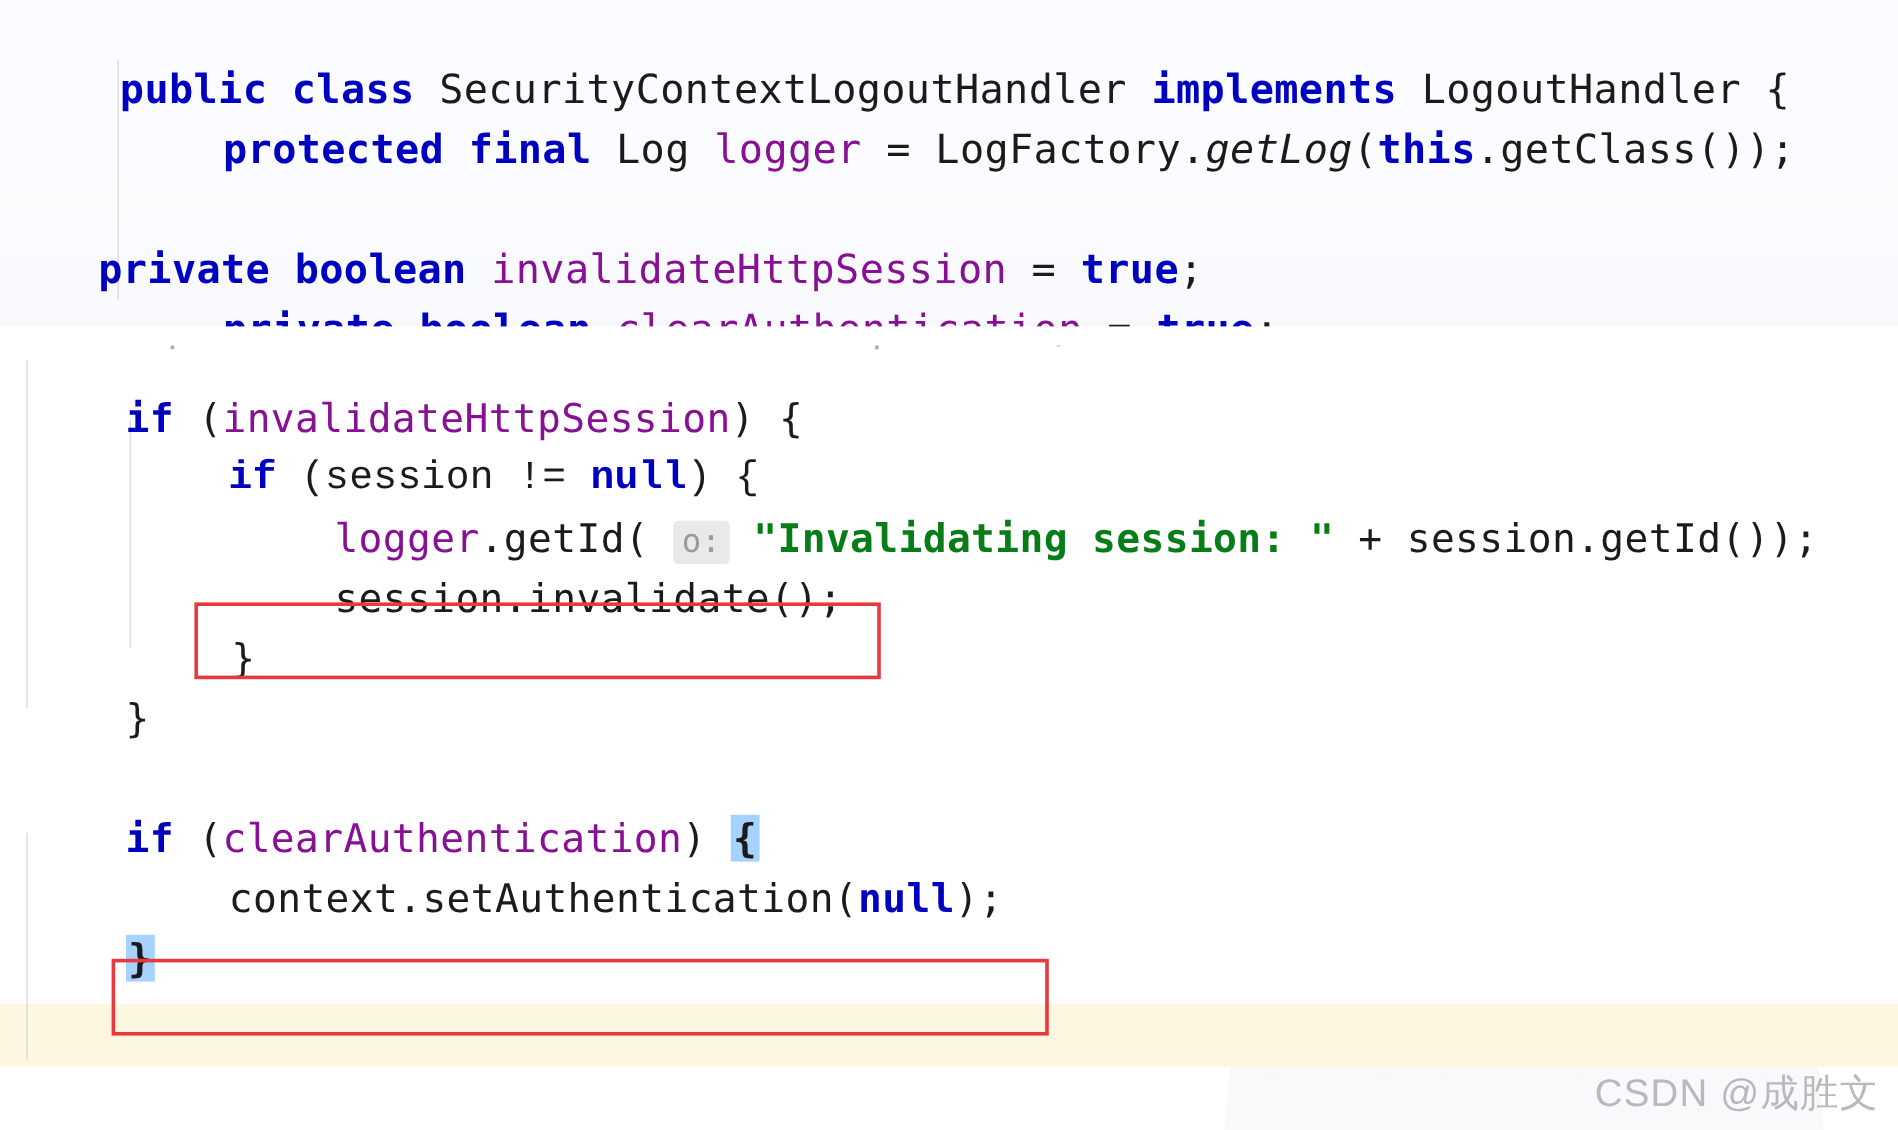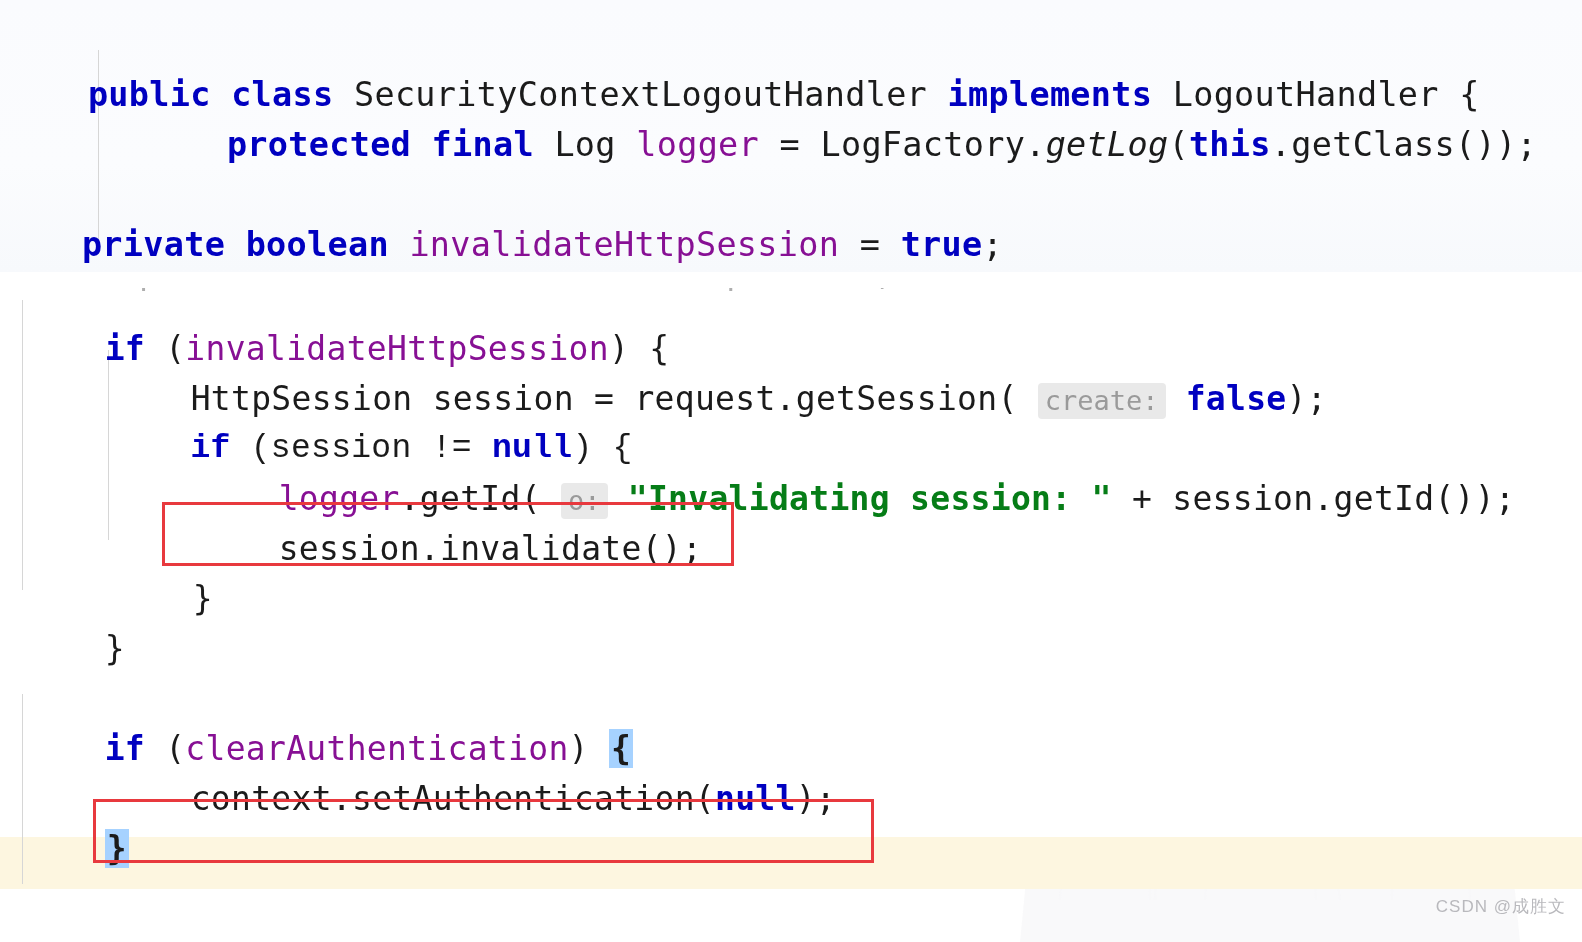--- a/index.html
+++ b/index.html
@@ -115,23 +115,23 @@
     position: absolute;
     border: 3px solid #e8393e;
     background: transparent;
     z-index: 6;
     pointer-events: none;
   }
 
   
   #watermark {
     position: absolute;
-    right: 16px; bottom: 24px;
+    right: 16px; bottom: 8px;
     font-family: "Liberation Sans", sans-serif;
-    font-size: 17px;
+    font-size: 32px;
     color: #b9b9bd;
     letter-spacing: 1px;
     z-index: 8;
     white-space: nowrap;
   }
   
   #clipped-row {
     position: absolute;
     left: 0; top: 288px;
     width: 1582px; height: 14px;
@@ -184,25 +184,25 @@
   </g>
   <g fill="#f6f6f8" opacity="0.9">
     <path d="M 90 280 C 160 250 360 250 430 285 L 455 420 L 70 420 Z"></path>
     <path d="M 70 430 C 160 420 400 420 470 435 L 520 942 L 20 942 Z"></path>
   </g>
 </svg>
 
 <div class="code-panel" id="panel-top">
   <div class="guide" style="left:98px; top:50px; height:200px;"></div>
 
-  <div class="code-line" style="padding-left:6px;margin-top:20px;">
+  <div class="code-line" style="padding-left:18px;">
     <span class="kw">public</span><span class="plain"> </span><span class="kw">class</span><span class="plain"> </span><span class="type">SecurityContextLogoutHandler</span><span class="plain"> </span><span class="kw">implements</span><span class="plain"> </span><span class="type">LogoutHandler</span><span class="punct"> {</span>
   </div>
 
-  <div class="code-line" style="padding-left:104px;margin-left:41px;">
+  <div class="code-line" style="padding-left:104px;">
     <span class="kw">protected</span><span class="plain"> </span><span class="kw">final</span><span class="plain"> </span><span class="type">Log</span><span class="plain"> </span><span class="field">logger</span><span class="plain"> = </span><span class="plain">LogFactory.</span><span class="plain ital">getLog</span><span class="punct">(</span><span class="kw">this</span><span class="plain">.getClass());</span>
   </div>
 
   <div class="code-line"><span class="blank"> </span></div>
 
   <div class="code-line" style="">
     <span class="kw">private</span><span class="plain"> </span><span class="kw">boolean</span><span class="plain"> </span><span class="field">invalidateHttpSession</span><span class="plain"> = </span><span class="kw">true</span><span class="punct">;</span>
   </div>
 
   <div class="code-line" style="padding-left:104px;">
@@ -221,23 +221,20 @@
   <div class="current-line-band" style="top:563px;"></div>
 
   <div class="guide" style="left:22px; top:26px; height:290px;"></div>
   <div class="guide" style="left:108px; top:76px; height:190px;"></div>
   <div class="guide" style="left:22px; top:420px; height:190px;"></div>
 
   <div class="code-line" style="padding-left:24px;">
     <span class="kw">if</span><span class="punct"> (</span><span class="field">invalidateHttpSession</span><span class="punct">) {</span>
   </div>
 
-  <div class="code-line" style="padding-left:110px;">
-    <span class="type">HttpSession</span><span class="plain"> session = request.getSession(</span><span class="plain"> </span><span class="hint">create:</span><span class="plain"> </span><span class="kw">false</span><span class="punct">);</span>
-  </div>
 
   <div class="code-line" style="padding-left:110px;font-family:Liberation Mono, monospace;">
     <span class="kw">if</span><span class="plain"> (session != </span><span class="kw">null</span><span class="punct">) {</span>
   </div>
 
   <div class="code-line" style="padding-left:198px;">
     <span class="field">logger</span><span class="plain">.getId(</span><span class="plain"> </span><span class="hint">o:</span><span class="plain"> </span><span class="str">"Invalidating session: "</span><span class="plain"> + session.getId());</span>
   </div>
 
   <div class="code-line" style="padding-left:198px;">

